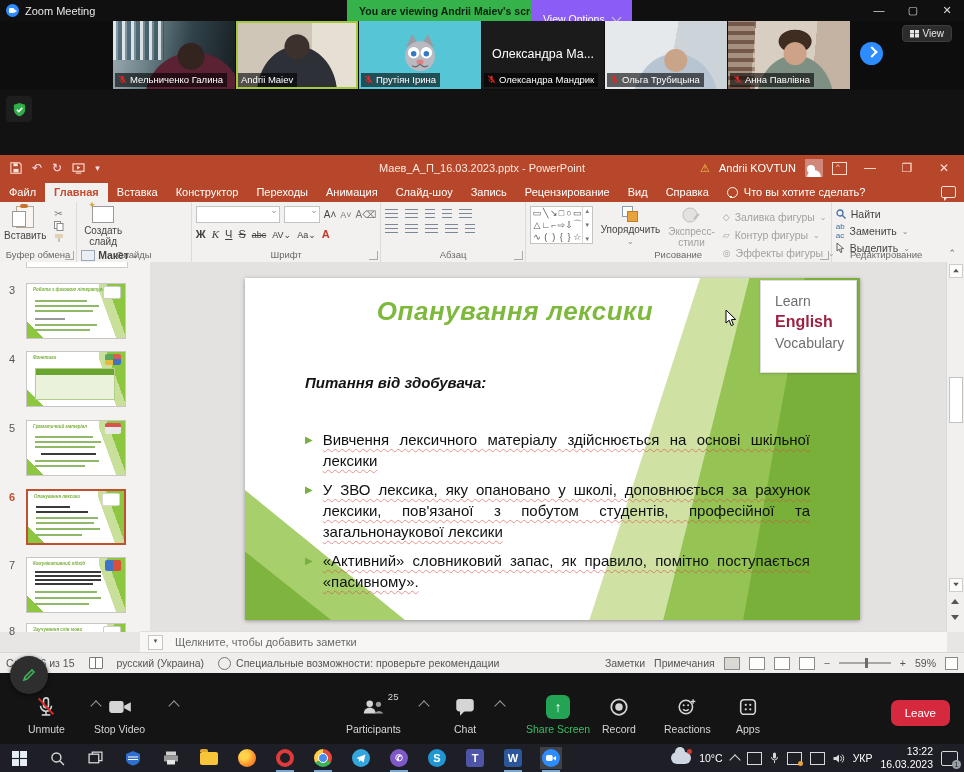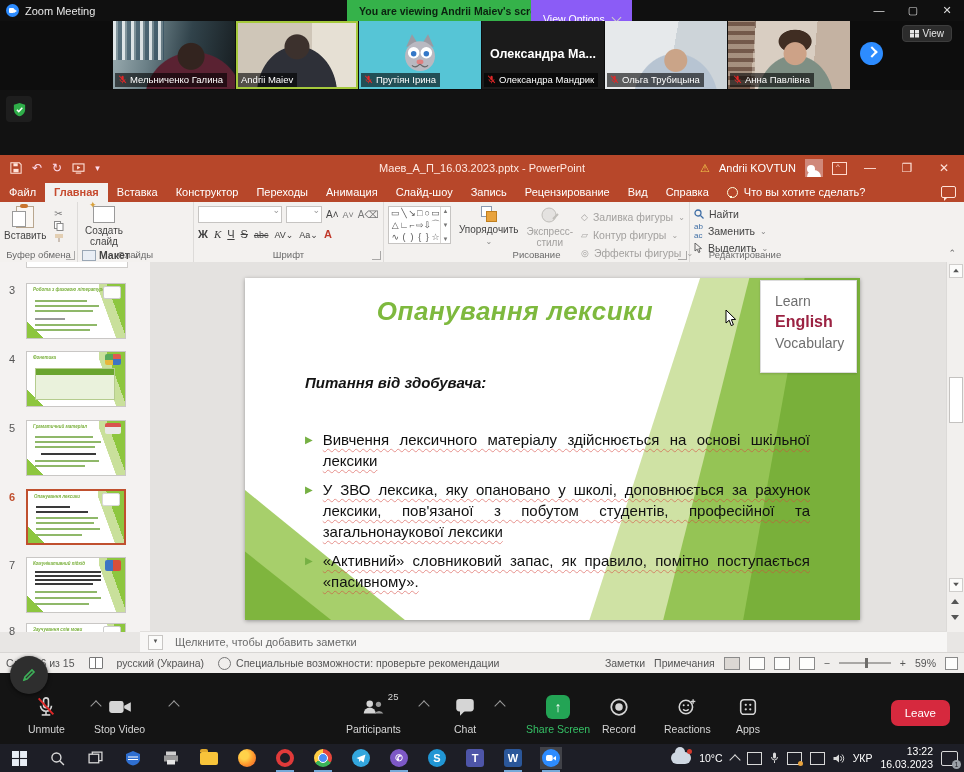--- a/index.html
+++ b/index.html
@@ -14,21 +14,21 @@
   .zbanner{position:absolute;left:347px;top:0;height:21px;background:#35b24a;color:#0b2310;font-weight:bold;font-size:10.5px;display:flex;align-items:center;padding:0 12px;}
   .zviewopt{position:absolute;left:531px;top:0;height:38px;background:#8b5cf6;color:#fff;font-size:10.5px;display:flex;align-items:center;gap:8px;padding:4px 12px;border:none;}
   .zviewopt .dn{width:6px;height:6px;border-left:1.5px solid #ccc;border-top:1.5px solid #ccc;transform:rotate(225deg);margin-top:-3px;}
   .zwin{margin-left:auto;display:flex;}
   .zwin span{width:34px;text-align:center;color:#ddd;font-size:11px;line-height:21px;}
   
   .vstrip{left:0;top:21px;width:964px;height:69px;background:#0d0d0d;}
   .vtile{position:absolute;top:0;width:122px;height:68px;overflow:hidden;background:#222;}
   .vtile.active{outline:2px solid #a5c93c;outline-offset:-2px;}
   .vname{position:absolute;left:2px;bottom:2px;background:rgba(0,0,0,.6);color:#fff;font-size:9.5px;padding:1px 4px 2px 3px;display:flex;align-items:center;gap:3px;white-space:nowrap;}
-  .centname{position:absolute;left:0;right:0;top:26px;text-align:center;color:#fff;font-weight:bold;font-size:12.5px;}
+  .centname{position:absolute;left:0;right:0;top:26px;text-align:center;color:#fff;font-weight:normal;font-size:12.5px;}
   .v1{background:
       radial-gradient(circle at 64% 52%,#33241f 0 13px,rgba(0,0,0,0) 14px),
       radial-gradient(ellipse at 66% 115%,#5a2232 0 42%,rgba(0,0,0,0) 43%),
       repeating-linear-gradient(90deg,rgba(235,240,242,.85) 0 3px,rgba(120,140,150,.5) 3px 5px,rgba(40,70,90,.55) 5px 9px) 0 0/42% 58% no-repeat,
       linear-gradient(100deg,#9fb0b4 0,#6c8188 30%,#31434b 60%,#171d20 100%);}
   .v2{background:
       radial-gradient(circle at 50% 38%,#3c312d 0 12px,rgba(0,0,0,0) 13px),
       radial-gradient(ellipse at 50% 108%,#2e3038 0 46%,rgba(0,0,0,0) 47%),
       linear-gradient(90deg,#cfc6b8 0 62%,#e6e0d4 62% 100%);}
   .v3{background:#56c5d6;display:flex;align-items:center;justify-content:center;}
@@ -421,20 +421,38 @@
         <span class="u">Ч</span>
         <span class="st">S</span>
         <span class="st" style="font-size:9px;">abc</span>
         <span style="font-size:9px;">AV⌄</span>
         <span style="font-size:9px;">Aa⌄</span>
         <span class="red b">A</span>
       </span>
       <span class="rgl">Шрифт</span>
       <span class="dlg"></span>
     </div>
+    <div class="rg" style="width:146px;">
+      <span class="prow">
+        <span class="li"></span>
+        <span class="li"></span>
+        <span class="li sh"></span>
+        <span class="li sh"></span>
+        <span class="li"></span>
+      </span>
+      <span class="prow">
+        <span class="li"></span>
+        <span class="li"></span>
+        <span class="li"></span>
+        <span class="li"></span>
+        <span class="li sh"></span>
+      </span>
+      <span class="rgl">Абзац</span>
+      <span class="dlg"></span>
+    </div>
     <div class="rg" style="width:306px;">
       <span style="display:flex;gap:8px;align-items:flex-start;">
         <span class="shapes">
           <i>▭</i>
             <i>╲</i>
             <i>↘</i>
             <i>□</i>
             <i>○</i>
             <i>▭</i>
           <i>△</i>

